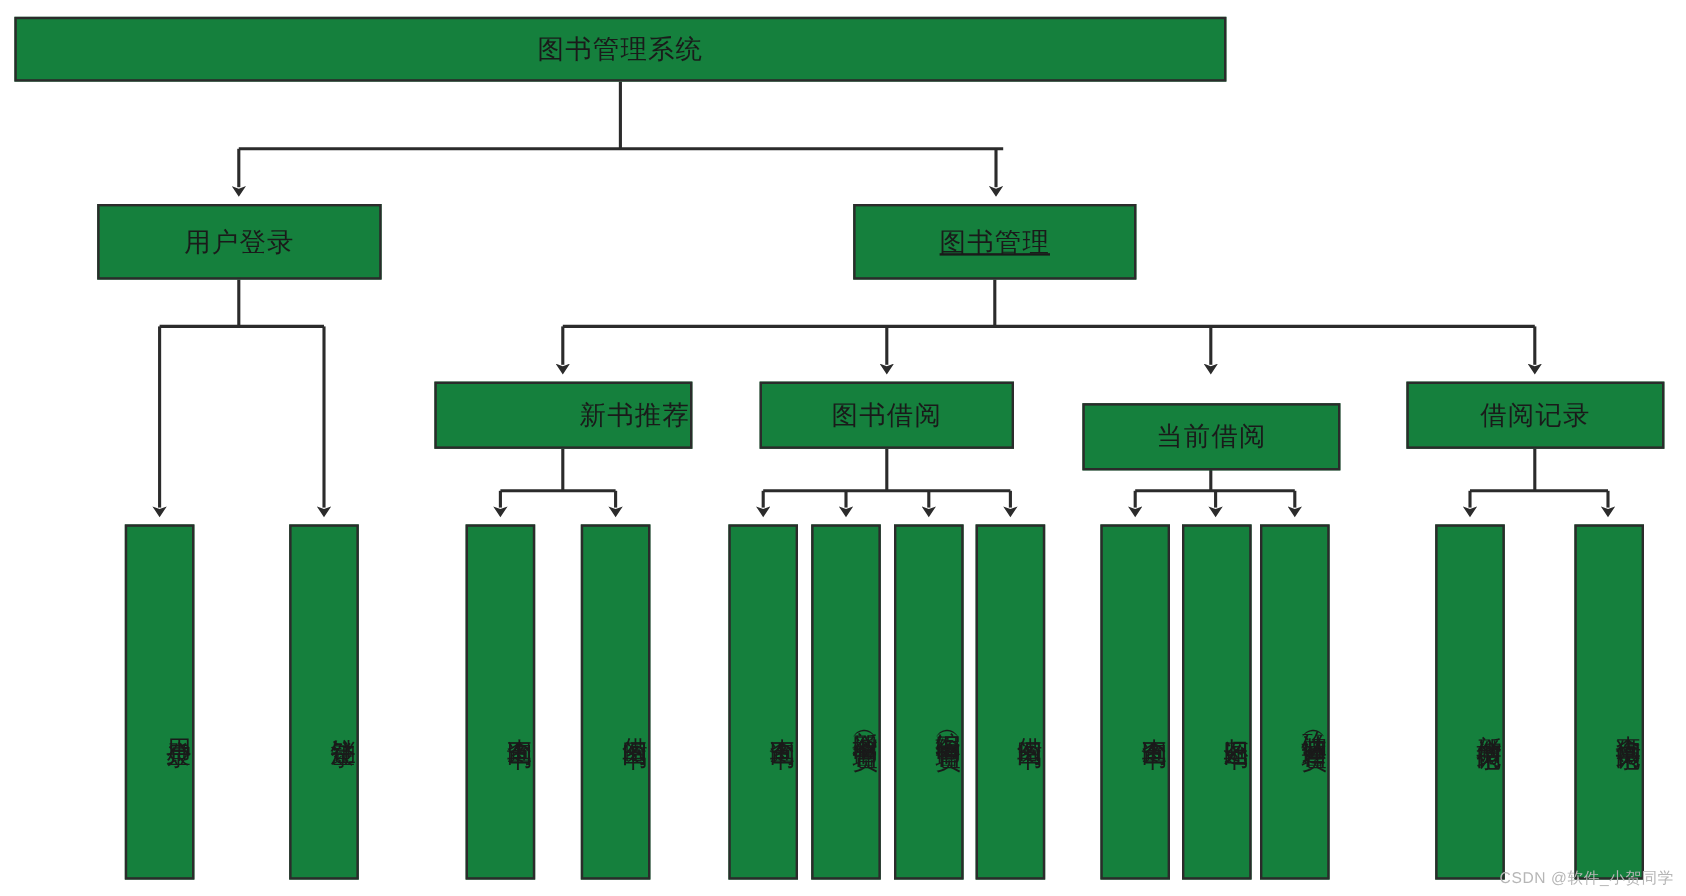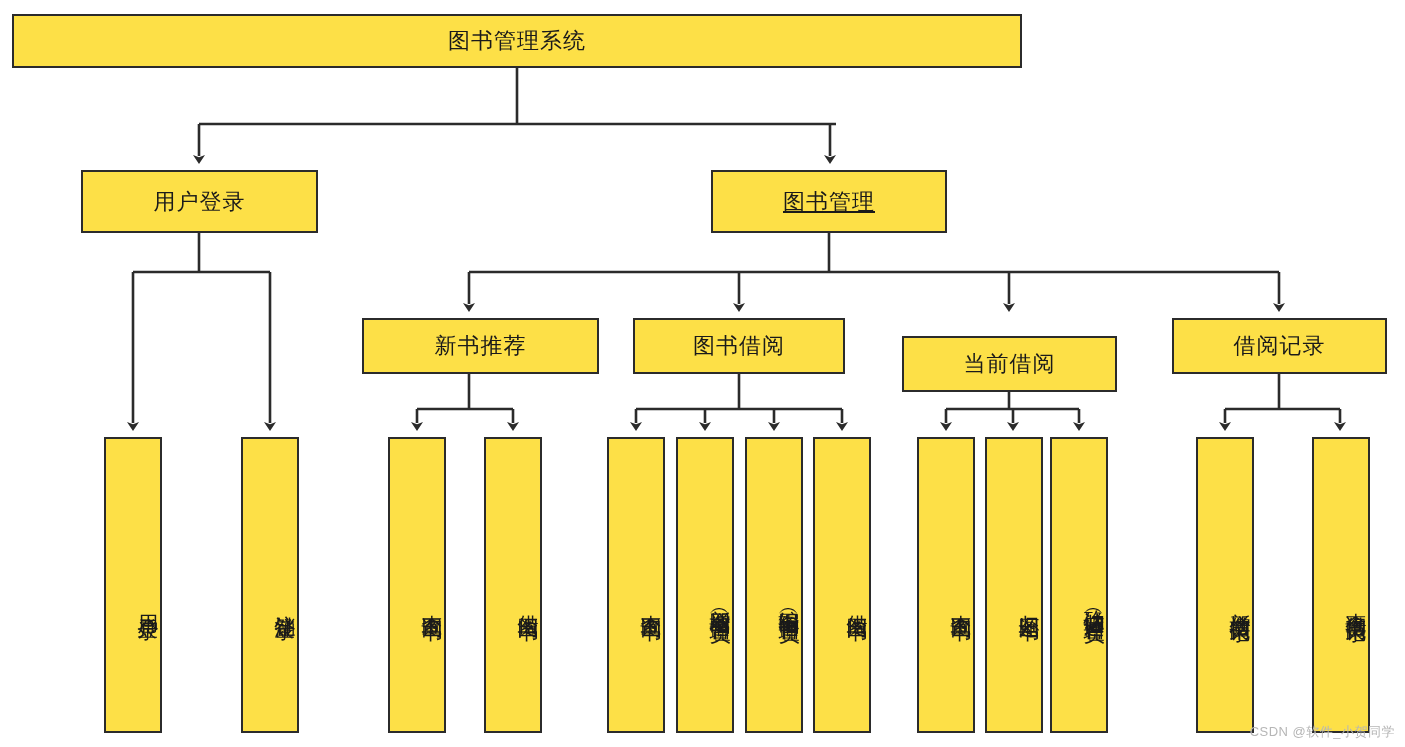--- a/index.html
+++ b/index.html
@@ -22,21 +22,21 @@
     left: 0;
     top: 0;
     width: 1405px;
     height: 747px;
     pointer-events: none;
   }
   .node {
     position: absolute;
     box-sizing: border-box;
     border: 2.5px solid #2b2b2b;
-    background: #fde047;
+    background: #15803d;
     display: flex;
     align-items: center;
     justify-content: center;
     color: #1a1a1a;
   }
   .node.h {
     font-size: 22px;
     letter-spacing: 1px;
   }
   .node.leaf {
@@ -124,21 +124,21 @@
   </div>
 
   <div class="node h" style="left:81px; top:170px; width:237px; height:63px;">
     <span>用户登录</span>
   </div>
 
   <div class="node h" style="left:711px; top:170px; width:236px; height:63px;text-decoration:underline;">
     <span>图书管理</span>
   </div>
 
-  <div class="node h" style="left:362px; top:318px; width:237px; height:56px;">
+  <div class="node h" style="left:362px; top:318px; width:215px; height:56px;justify-content:flex-end;">
     <span>新书推荐</span>
   </div>
 
   <div class="node h" style="left:633px; top:318px; width:212px; height:56px;">
     <span>图书借阅</span>
   </div>
 
   <div class="node h" style="left:902px; top:318px; width:215px; height:56px;margin-top:18px;">
     <span>当前借阅</span>
   </div>

